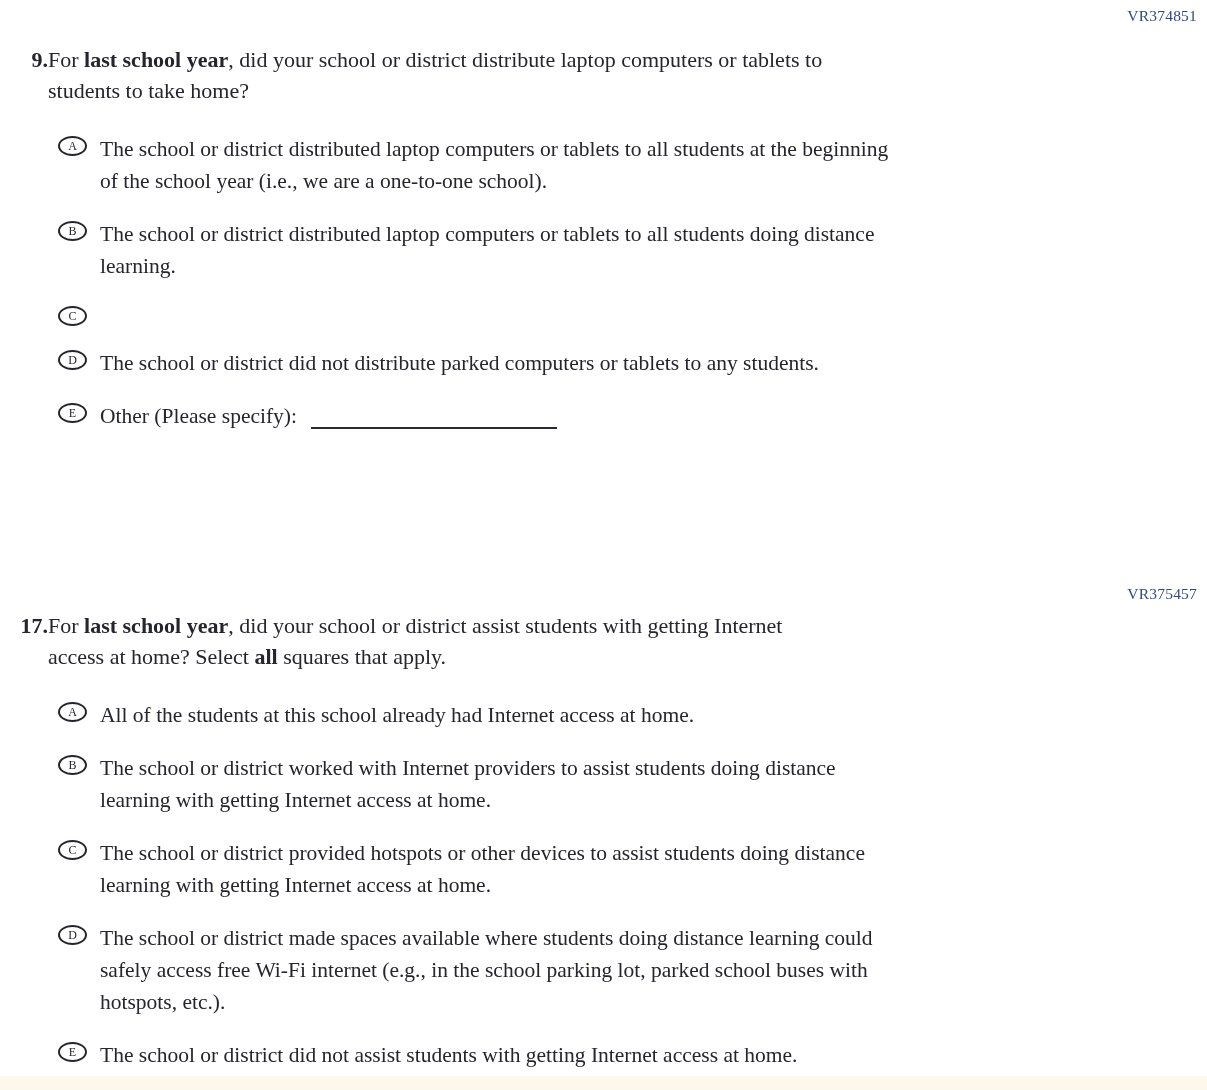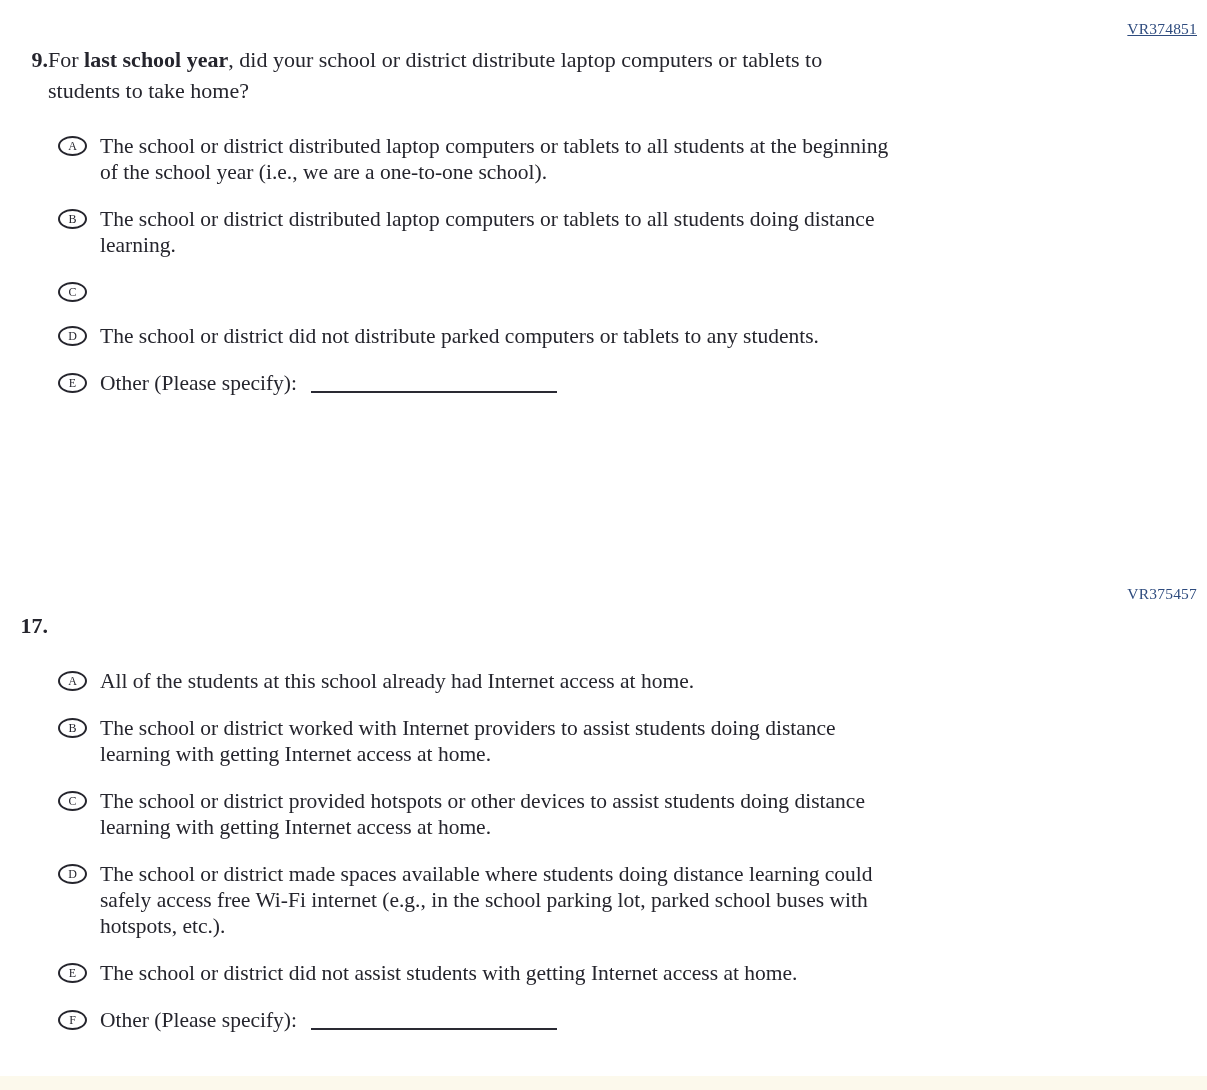--- a/index.html
+++ b/index.html
@@ -11,21 +11,21 @@
     position: relative;
     overflow: hidden;
   }
   .code {
     position: absolute;
     right: 10px;
     font-size: 15.5px;
     color: #2e4b7e;
     letter-spacing: 0.2px;
   }
-  #q9-code  { top: 20px; text-decoration: underline; }
+  #q9-code  { top: 7px; }
   #q10-code { top: 585px; }
   .question { position: absolute; left: 0; right: 0; }
   #q9  { top: 44px; }
   #q10 { top: 610px; }
   .q-header { display: flex; }
   .q-num {
     flex: 0 0 48px;
     text-align: right;
     font-weight: bold;
     font-size: 22px;
@@ -48,21 +48,21 @@
     align-items: center;
     justify-content: center;
     font-size: 12px;
     line-height: 1;
     align-self: flex-start;
     margin-top: 3px;
     margin-right: 13px;
   }
   .opt-text {
     font-size: 21.5px;
-    line-height: 26px;
+    line-height: 32px;
     white-space: pre-line;
   }
   .blank {
     display: inline-block;
     width: 246px;
     border-bottom: 2px solid #2a2a33;
     align-self: flex-end;
     margin-left: 14px;
     margin-bottom: 3px;
   }
@@ -108,20 +108,22 @@
       <span class="blank"></span>
     </div>
   </div>
 </div>
 
 <div class="code" id="q10-code">VR375457</div>
 
 <div class="question" id="q10">
   <div class="q-header">
     <span class="q-num">17.</span>
+    <p class="q-title"><span>For </span><b>last school year</b><span>, did your school or district assist students with getting Internet
+access at home? Select </span><b>all</b><span> squares that apply.</span></p>
   </div>
   <div class="options">
     <div class="option">
       <span class="bubble">A</span>
       <span class="opt-text">All of the students at this school already had Internet access at home.</span>
     </div>
     <div class="option">
       <span class="bubble">B</span>
       <span class="opt-text">The school or district worked with Internet providers to assist students doing distance
 learning with getting Internet access at home.</span>

